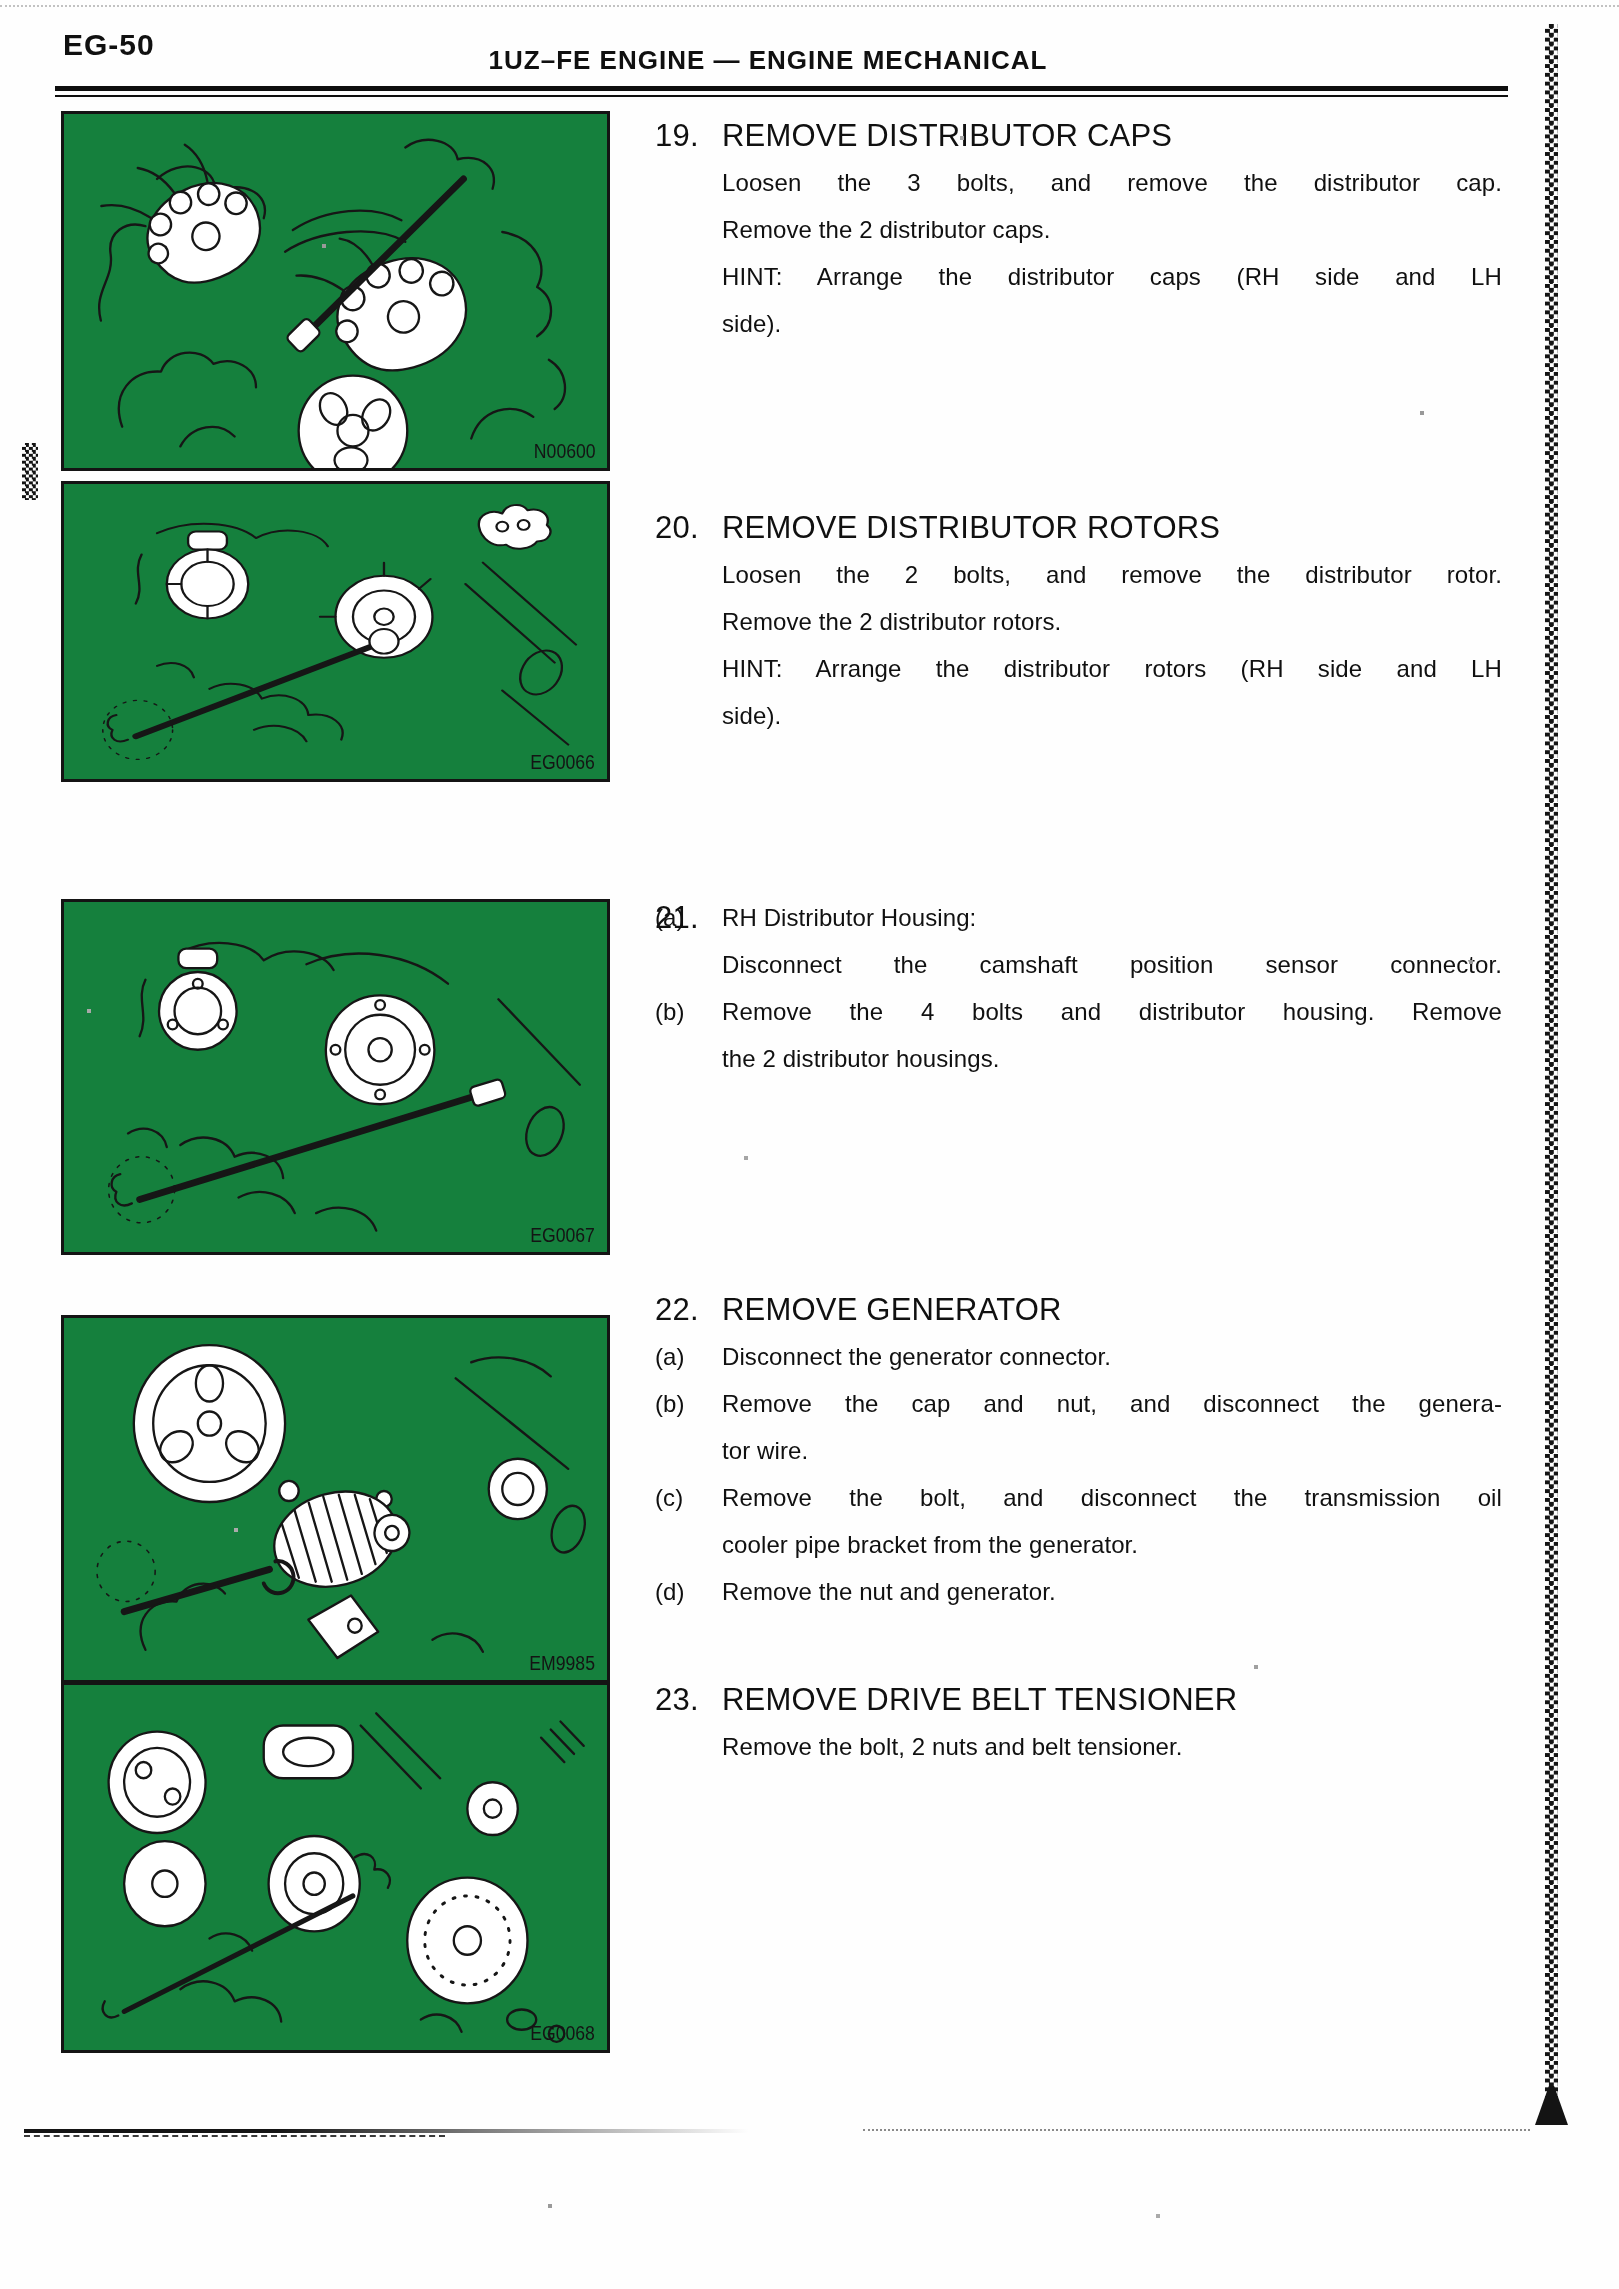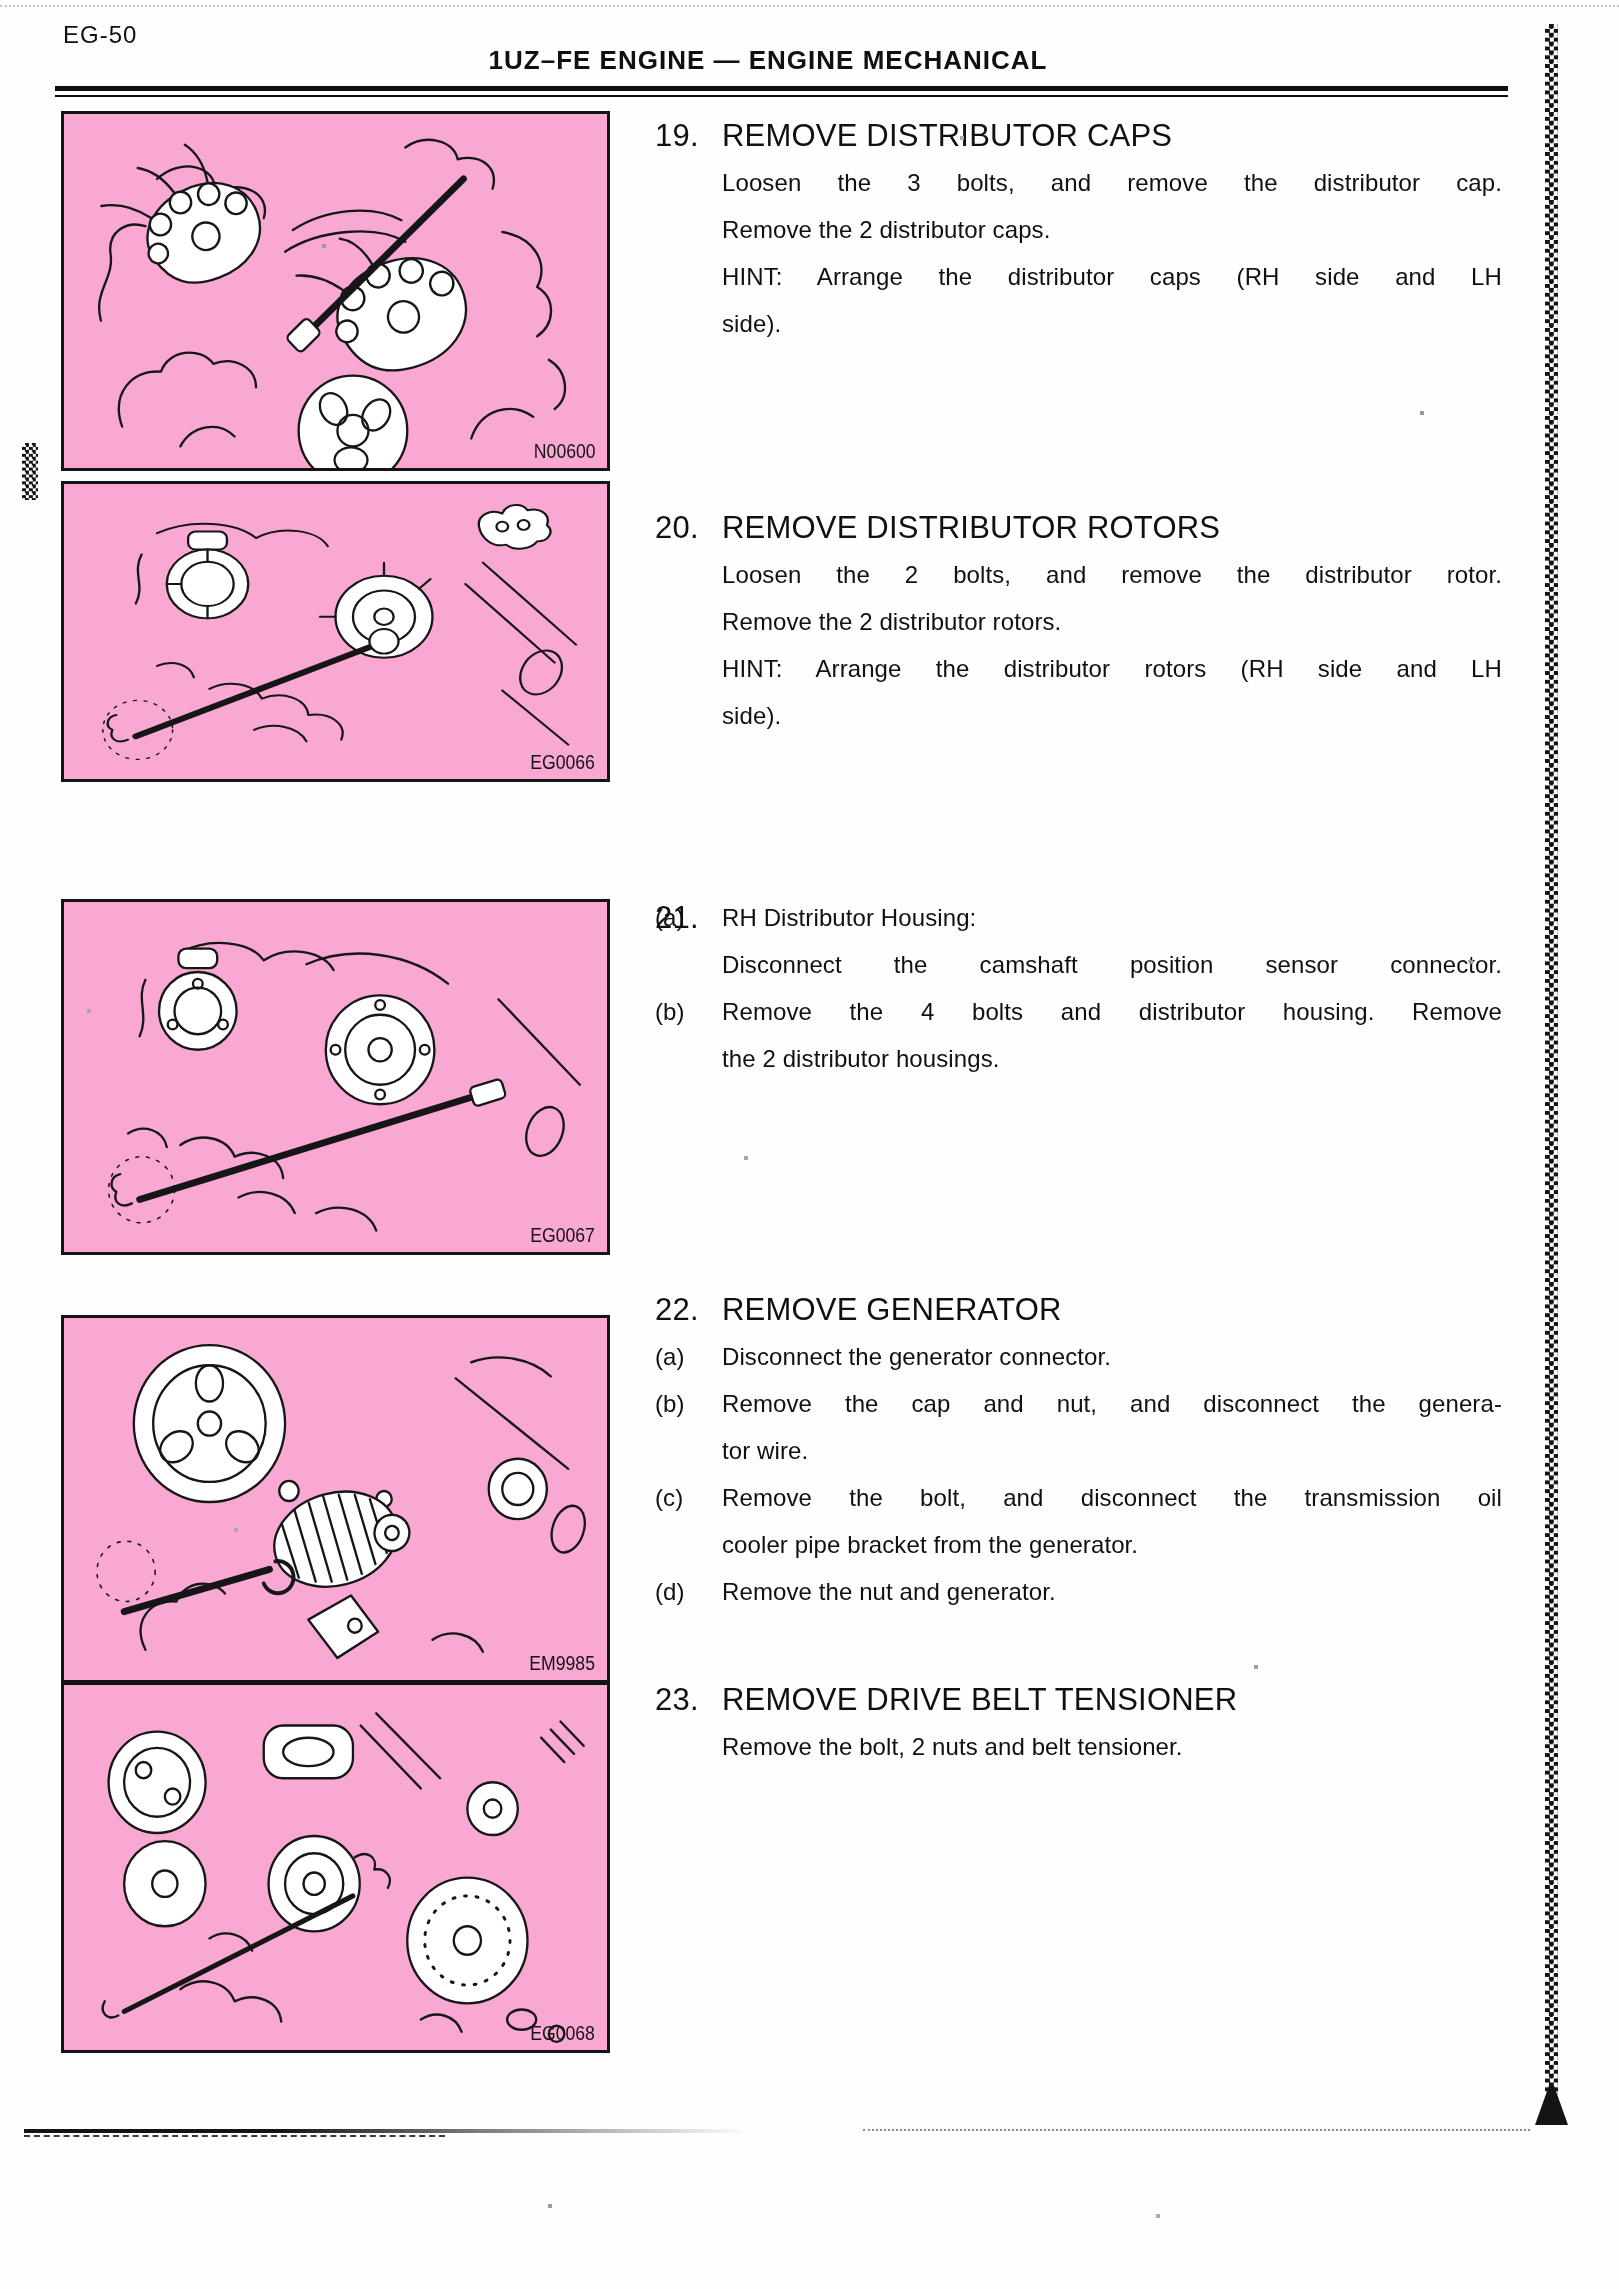--- a/index.html
+++ b/index.html
@@ -6,34 +6,34 @@
   .page{
     position:relative;
     width:1619px;height:2290px;
     background:#fefefe;
     font-family:"Liberation Sans", sans-serif;
     color:#101010;
     overflow:hidden;
   }
   
   .page-num{
-    position:absolute;left:63px;top:21px;
-    font-size:24px;font-weight:400;letter-spacing:1px;
+    position:absolute;left:63px;top:28px;
+    font-size:30px;font-weight:700;letter-spacing:1px;
   }
   .head-title{
     position:absolute;left:768px;top:45px;transform:translateX(-50%);
     font-size:26px;font-weight:700;letter-spacing:1px;white-space:nowrap;
   }
   .rule-a{position:absolute;left:55px;top:86px;width:1453px;height:4.9px;background:#0e0e0e;}
   .rule-b{position:absolute;left:55px;top:95px;width:1453px;height:2px;background:#0e0e0e;}
   .dots-top{position:absolute;left:0;top:4.9px;width:1619px;border-top:2px dotted #c2c2c2;}
   
   .figbox{
     position:absolute;left:61px;width:549px;
-    border:3.9px solid #141414;background:#f9a8d4;box-sizing:border-box;
+    border:3.9px solid #141414;background:#15803d;box-sizing:border-box;
   }
   .figbox svg{display:block;width:100%;height:100%;}
   .figcode{
     position:absolute;right:11.8px;bottom:4.9px;
     font-size:19.6px;letter-spacing:0px;color:#141414;
     transform:scaleX(.9);transform-origin:right;
   }
   .f1{top:111px;height:360px;}
   .f2{top:481px;height:301px;}
   .f3{top:899px;height:356px;}

